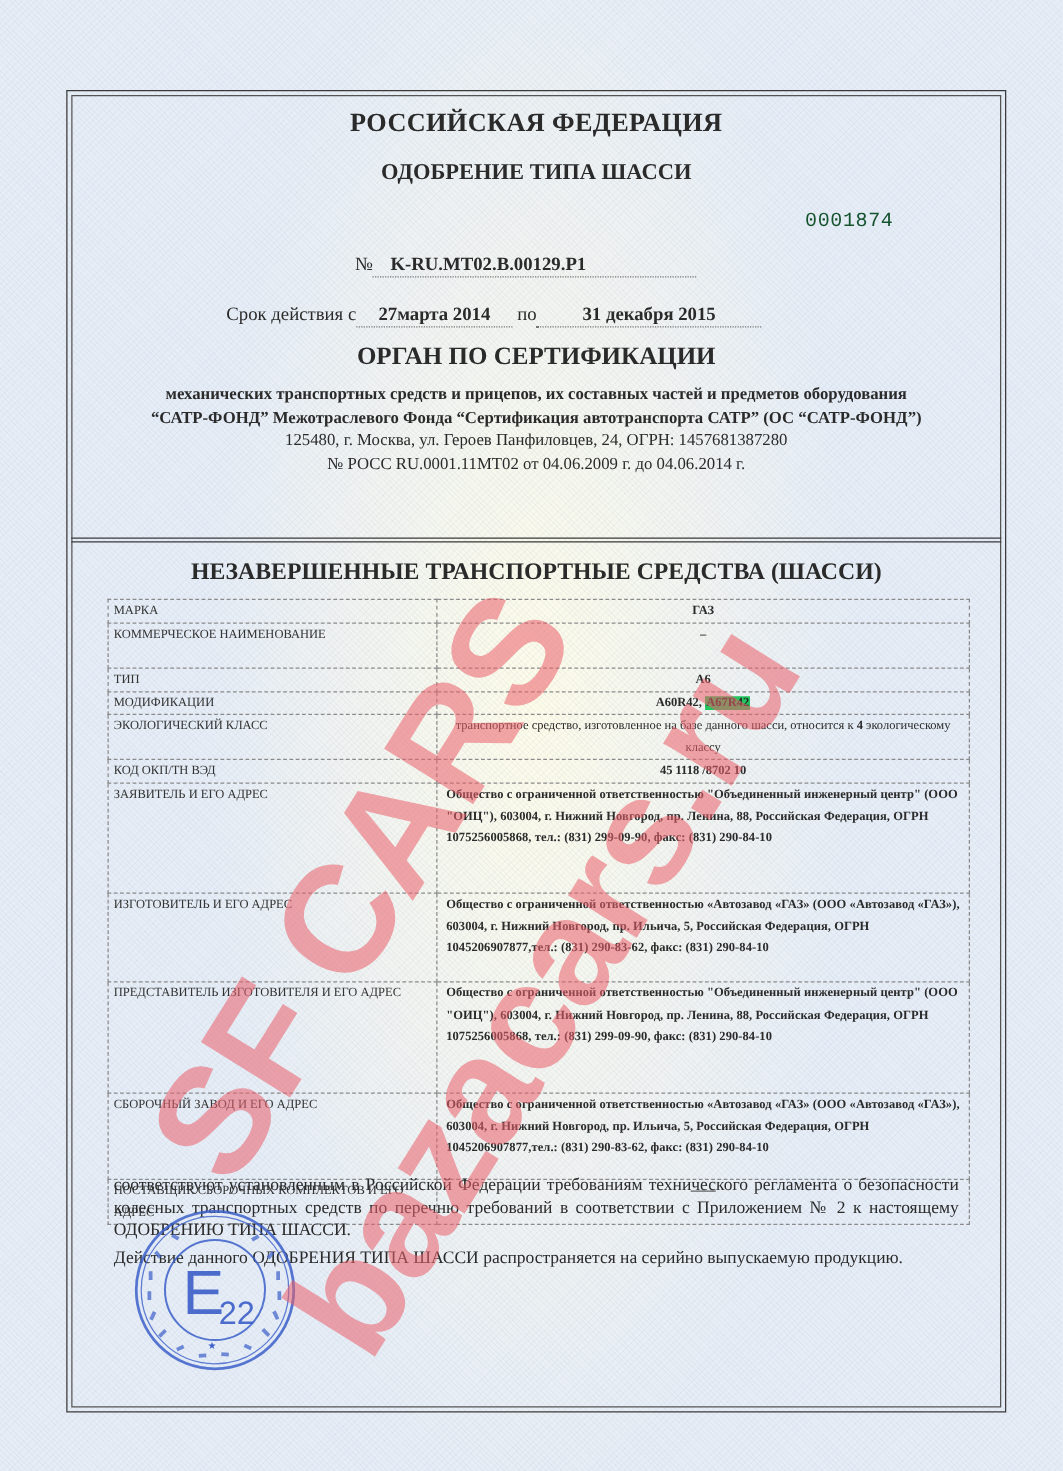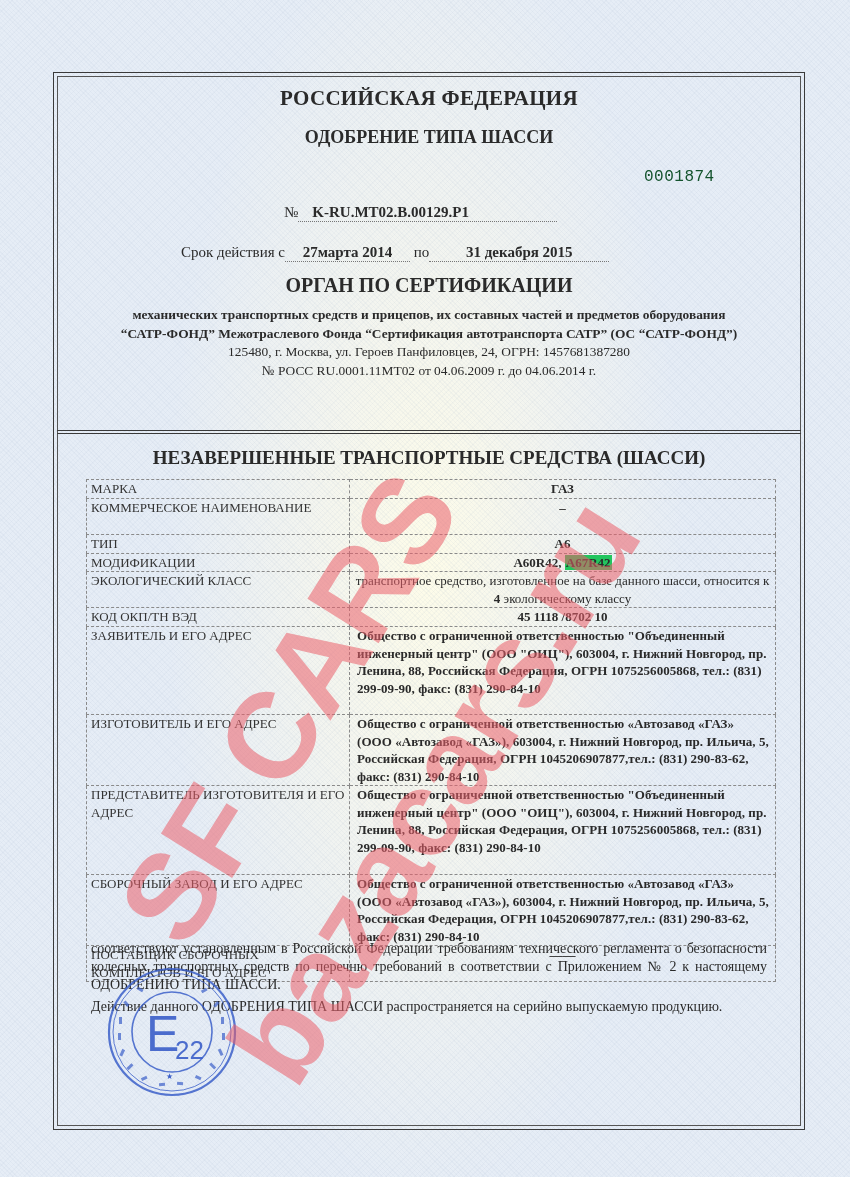--- a/index.html
+++ b/index.html
@@ -51,21 +51,21 @@
   .org-title { top: 274px; font-size: 20px; font-weight: bold; }
   .org-lines { top: 306px; font-size: 13.4px; line-height: 18.5px; }
   .org-lines div { white-space: nowrap; }
   .org-lines .b { font-weight: bold; }
 
   .table-title { top: 447px; font-size: 19px; font-weight: bold; }
 
   .spec-table {
     position: absolute; left: 86px; top: 479px; width: 690px;
     border-collapse: collapse; table-layout: fixed;
-    font-size: 13px; line-height: 17.5px;
+    font-size: 10px; line-height: 17.5px;
   }
   .spec-table td {
     border: 1px dashed #8a8a8a; padding: 0 4px; vertical-align: top;
   }
   .spec-table td.lbl { width: 254px; text-transform: uppercase; color: #333; }
   .spec-table td.val { font-weight: bold; }
   .spec-table td.c { text-align: center; }
   .spec-table td.n { font-weight: normal; }
   .spec-table td.addr { text-align: left; padding-left: 7px; letter-spacing: 0.05px; }
   .hl { background: #22c55e; padding: 0 1px; }

